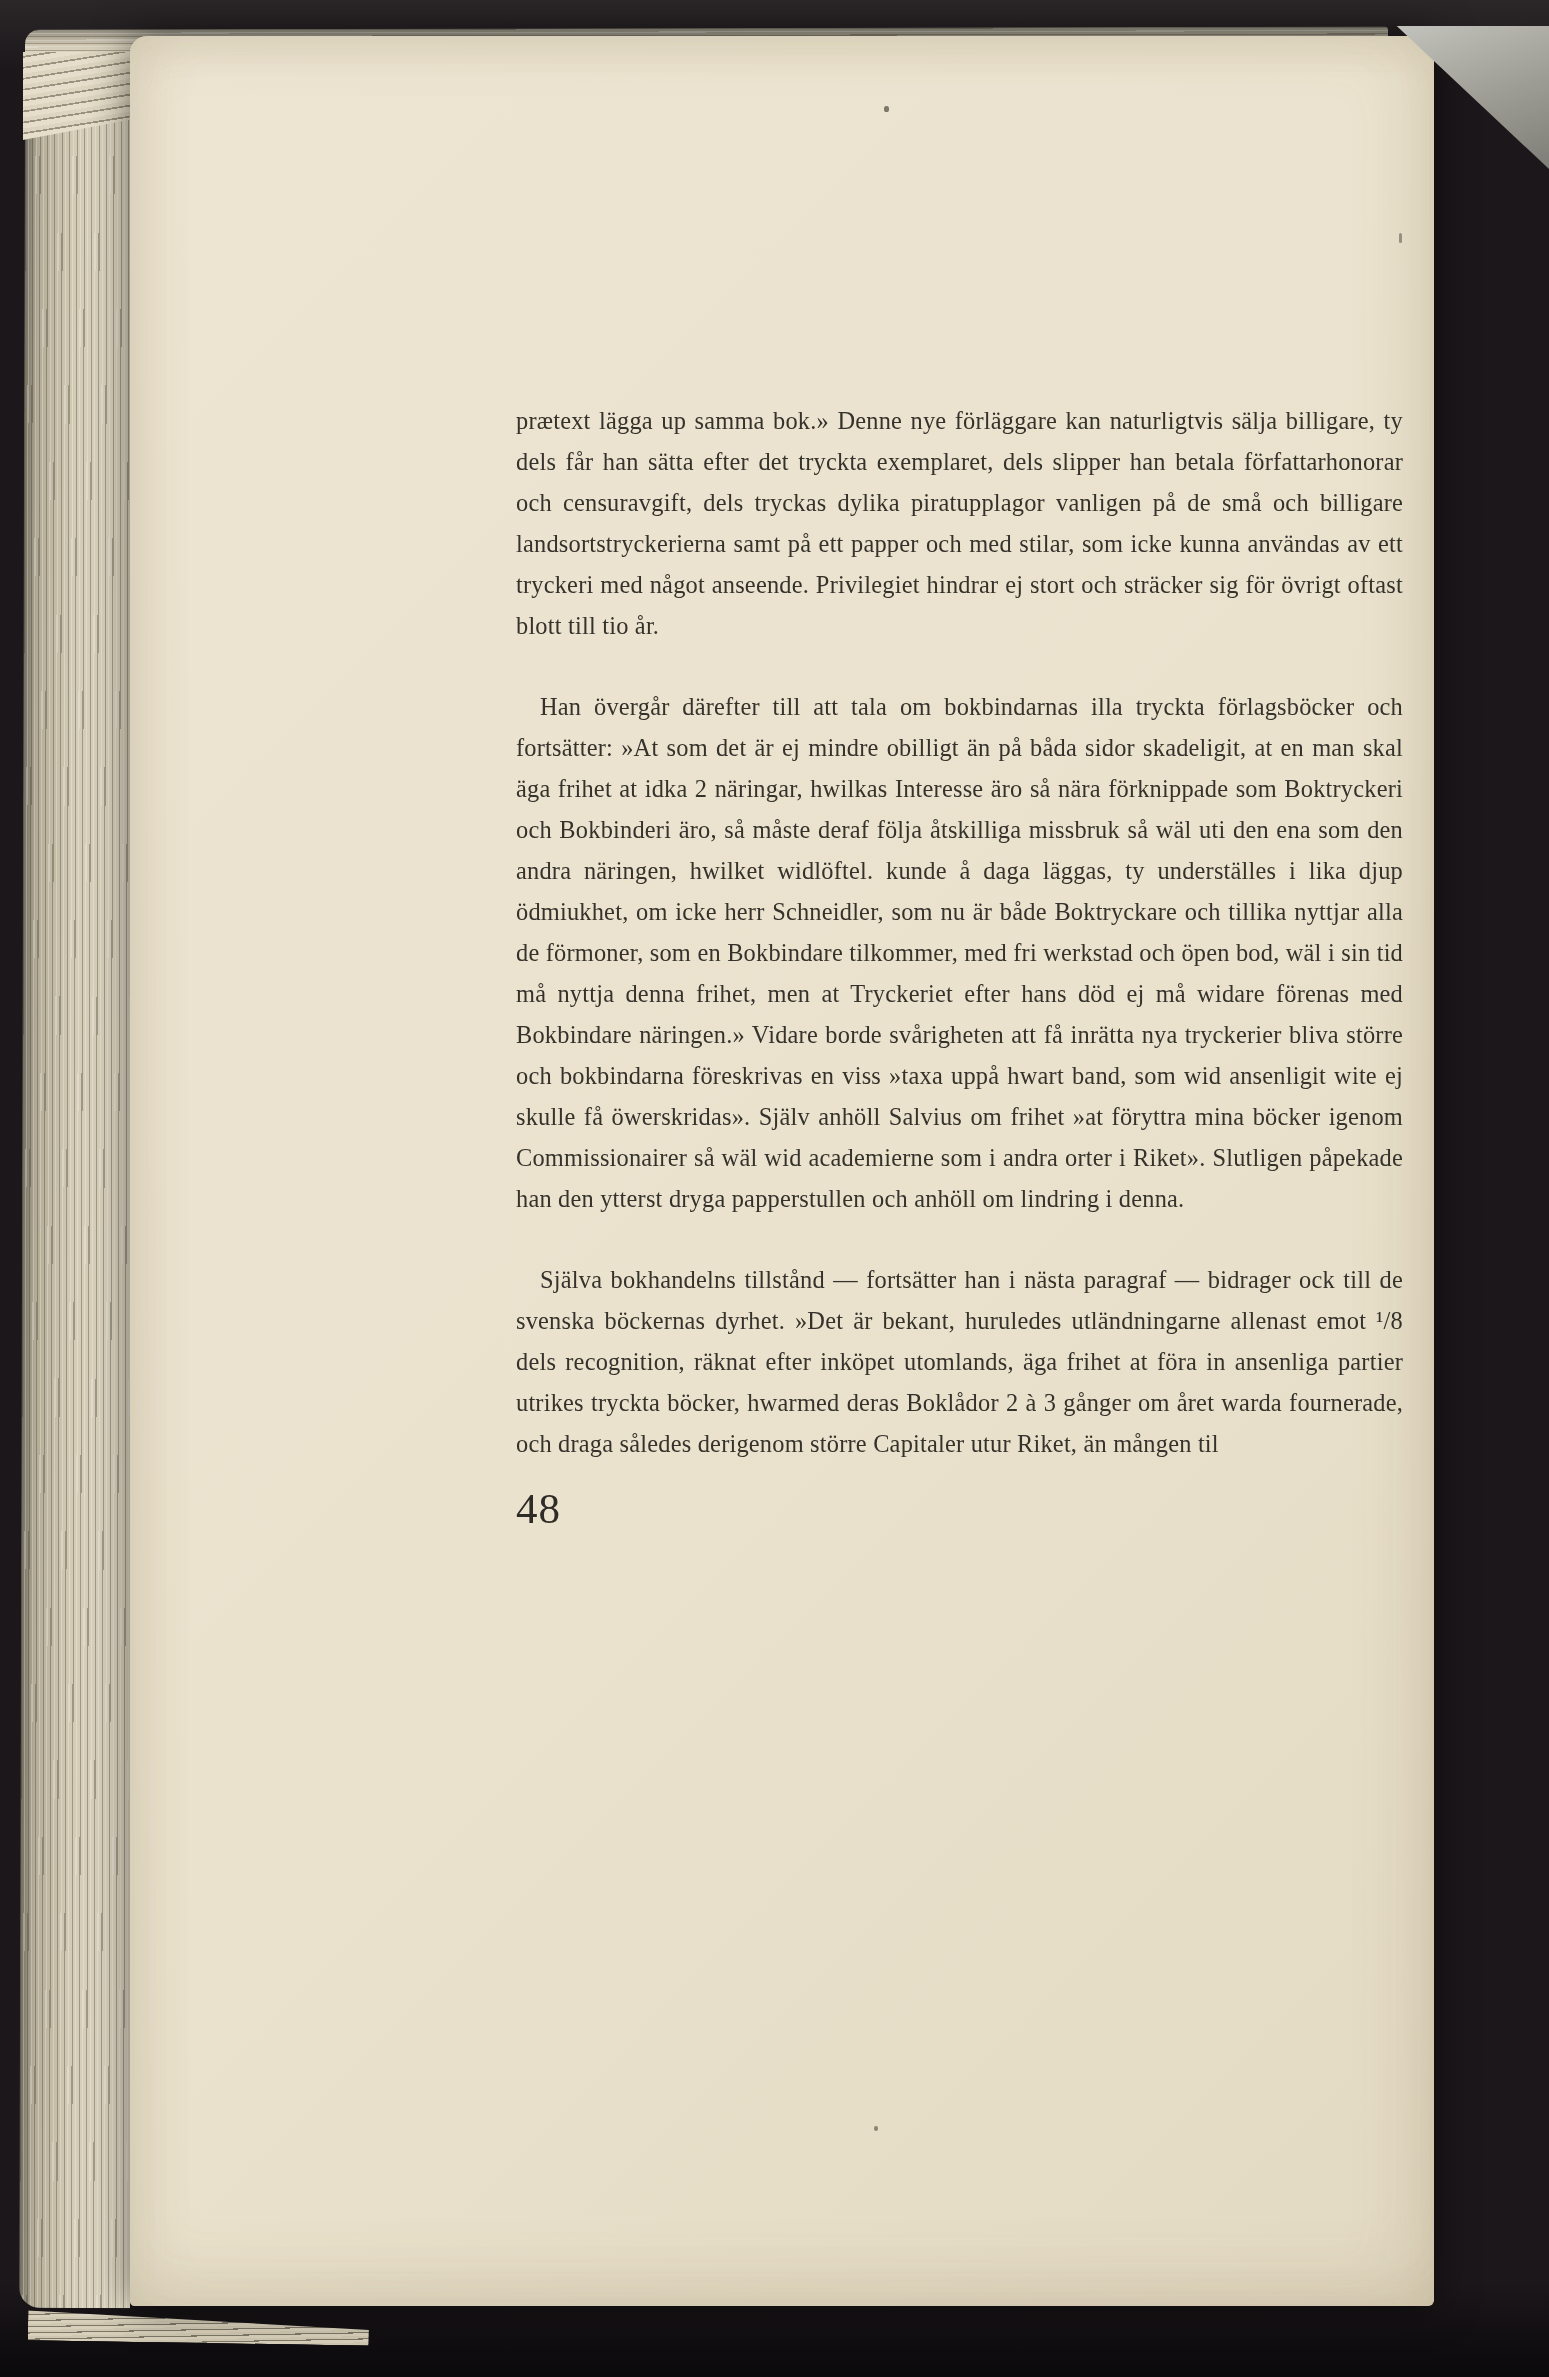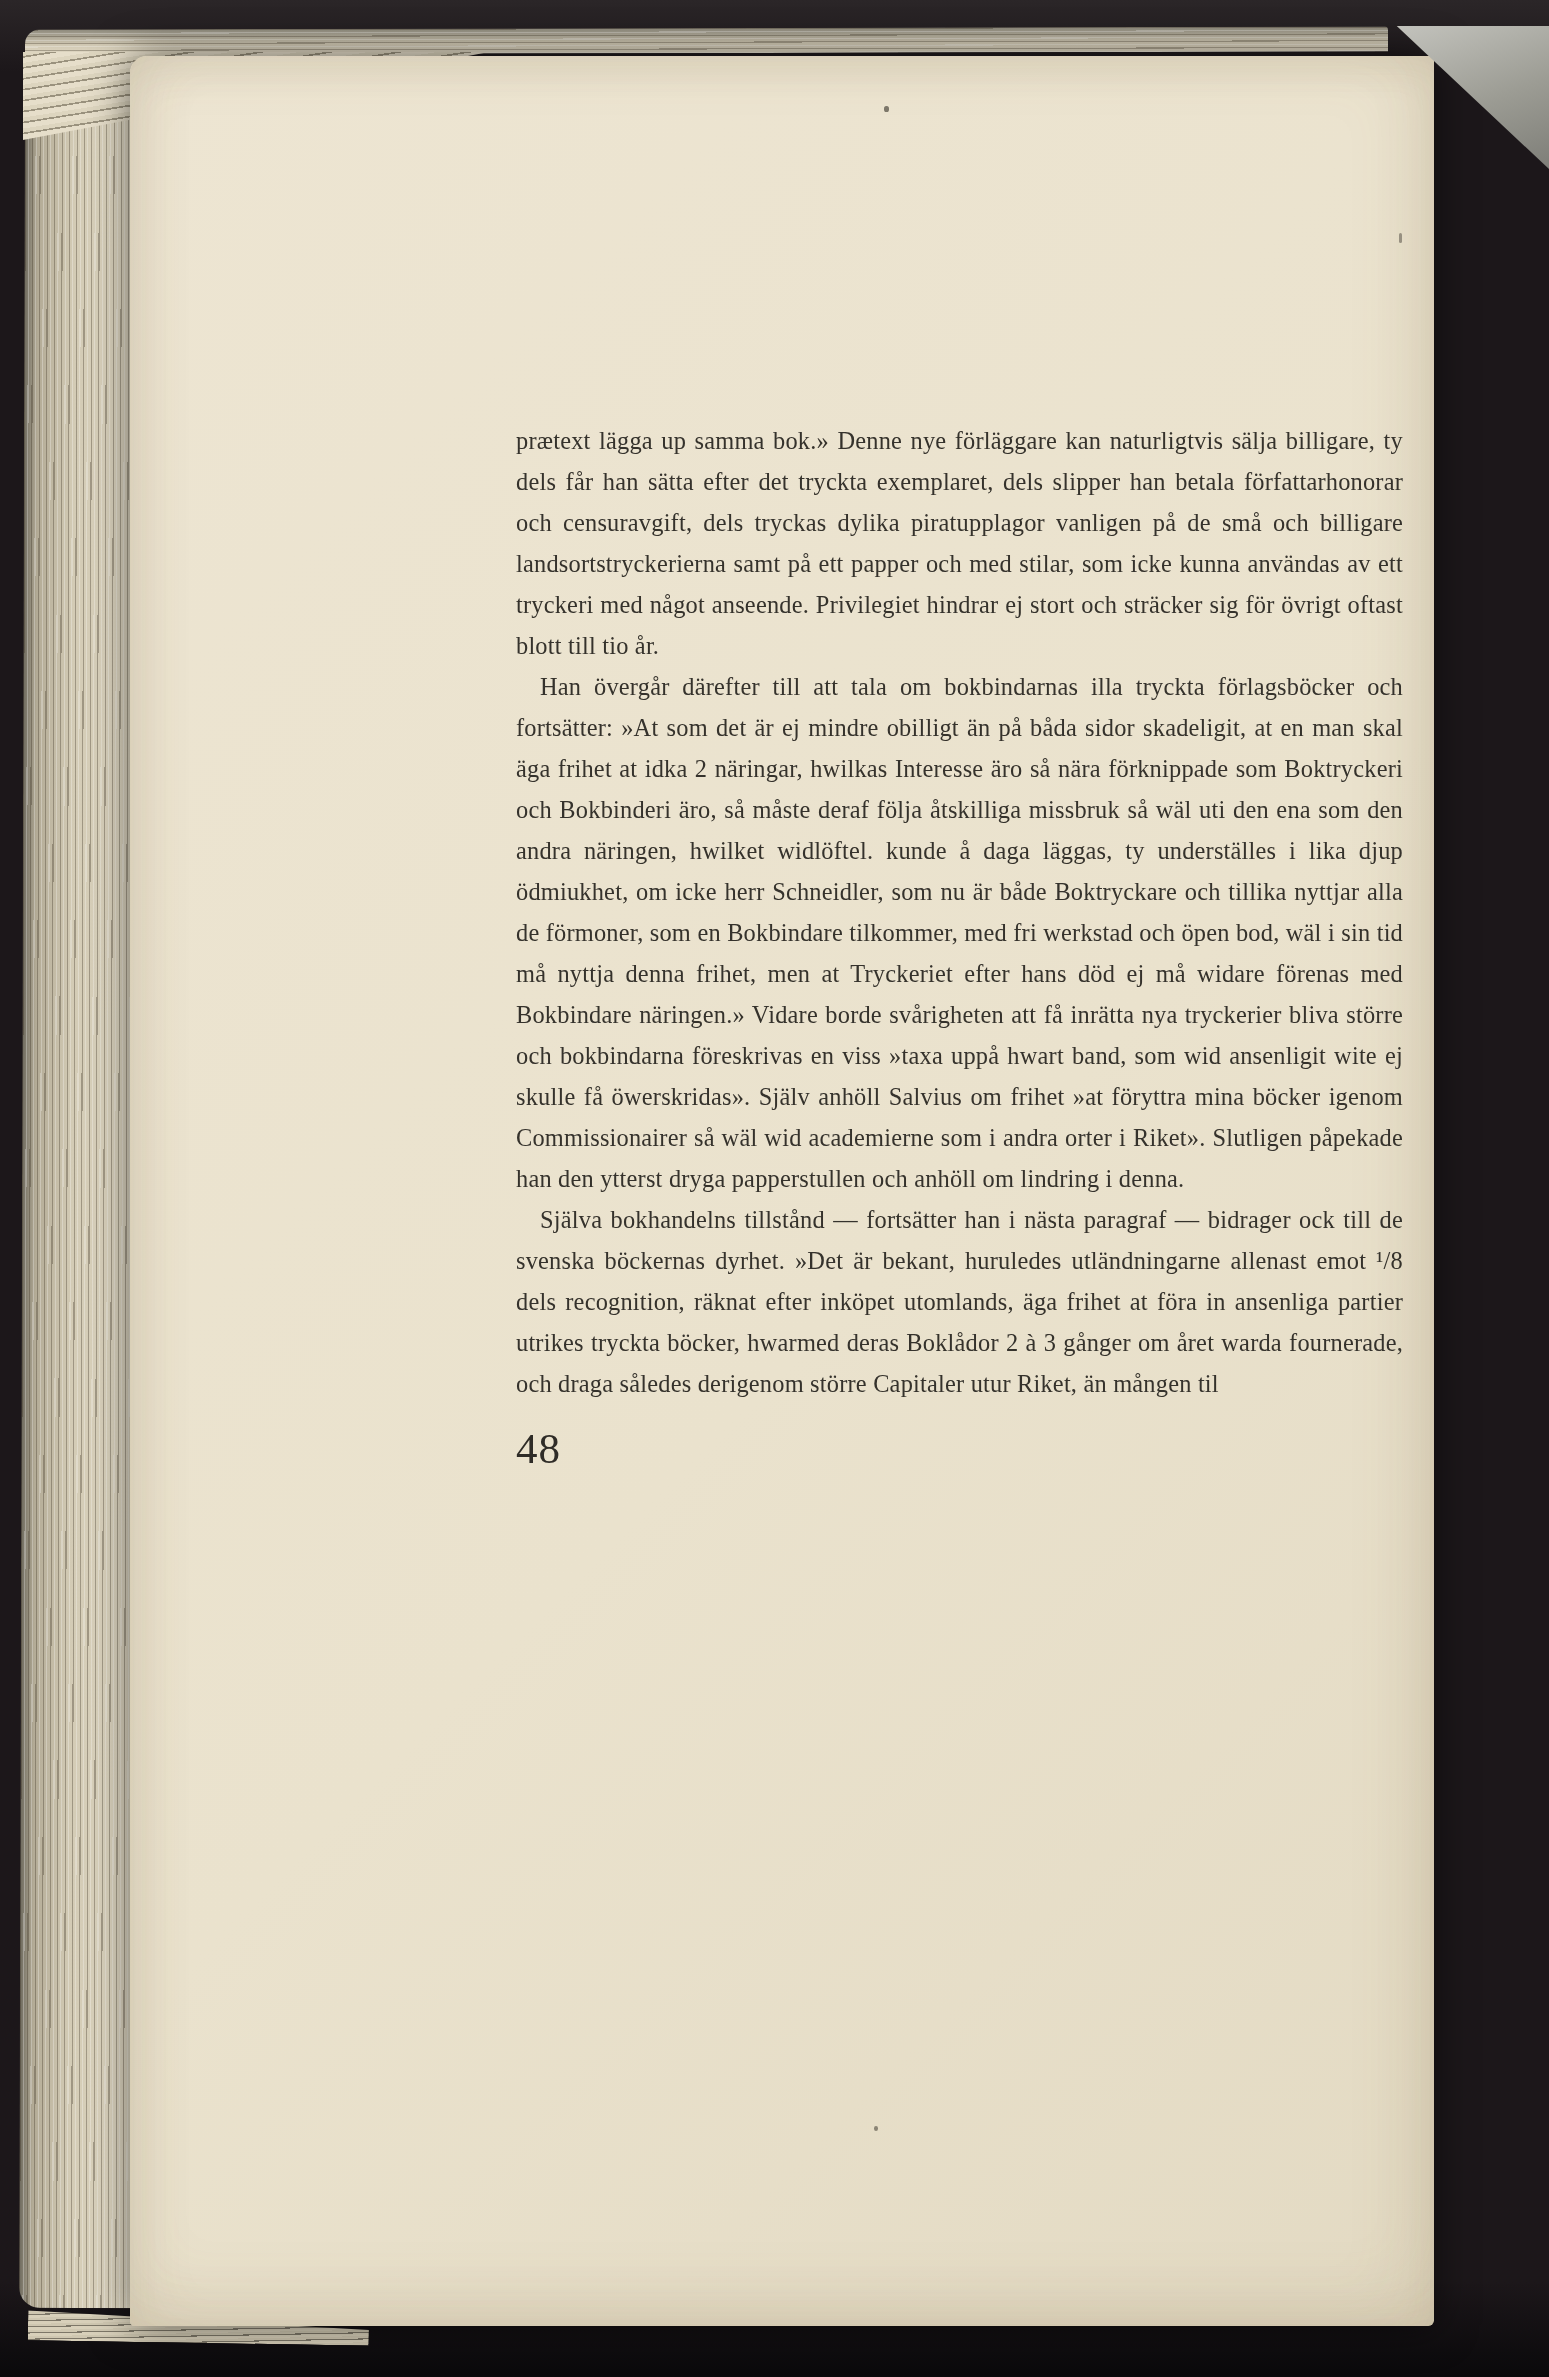--- a/index.html
+++ b/index.html
@@ -61,21 +61,21 @@
     width: 341px; height: 35px;
     transform: rotate(0.9deg);
     clip-path: polygon(0 15%, 100% 55%, 100% 100%, 0 100%);
     background: repeating-linear-gradient(178deg,
       #cfc7b1 0 2.3px, #7d7768 2.3px 3.4px, #d8d0ba 3.4px 6.2px);
   }
 
   
   .paper {
     position: absolute;
-    left: 130px; top: 56px;
+    left: 130px; top: 36px;
     width: 1304px; height: 2270px;
     border-radius: 17px 3.4px 5.7px 4.5px;
     background: linear-gradient(135deg, #ede5d2 0%, #eae2cd 55%, #e3dac3 100%);
     box-shadow:
       0 0 40px rgba(0,0,0,0.55),
       inset -23px 0 68px rgba(124,104,64,0.10),
       inset 0 -28px 68px rgba(124,104,64,0.09),
       inset 0 17px 34px rgba(124,104,64,0.06),
       inset 23px 0 51px rgba(124,104,64,0.05);
   }
@@ -93,21 +93,21 @@
     position: absolute;
     left: 386px; top: 364px;
     width: 887px;
     color: #35322c;
     font-size: 24.4px;
     line-height: 41px;
     text-align: justify;
     letter-spacing: 0.2px;
   }
   .para { margin: 0; }
-  .para.indent { text-indent: 24px; }
+  .para.indent { text-indent: 24px; margin-top: 40px; }
 
   .pagenum {
     margin-top: 21px;
     font-size: 43px;
     line-height: 48px;
     letter-spacing: 1.1px;
     color: #2f2c27;
     text-align: left;
   }
 

